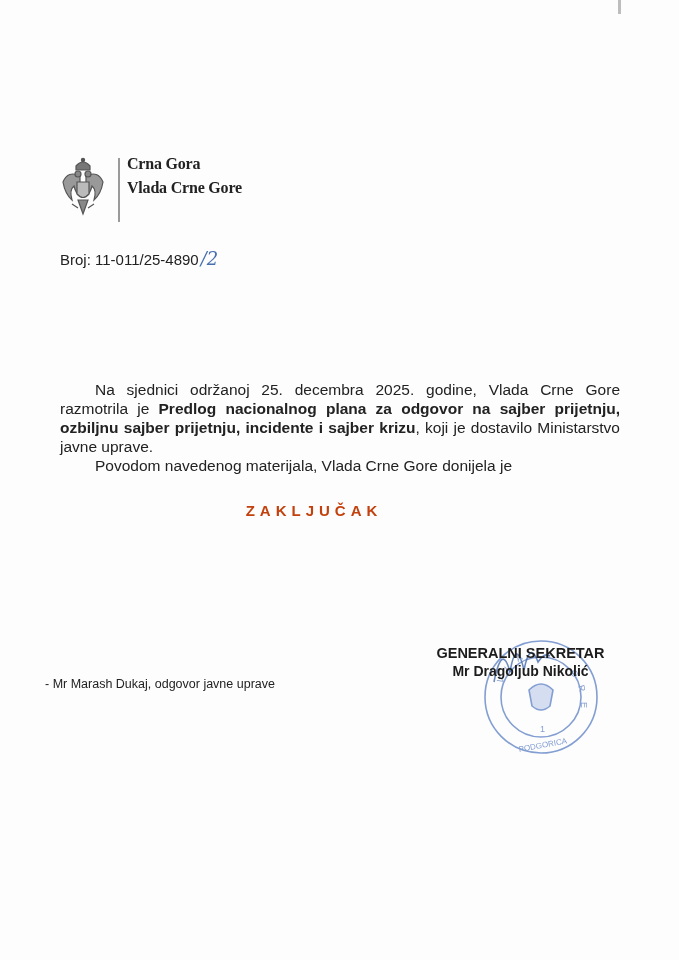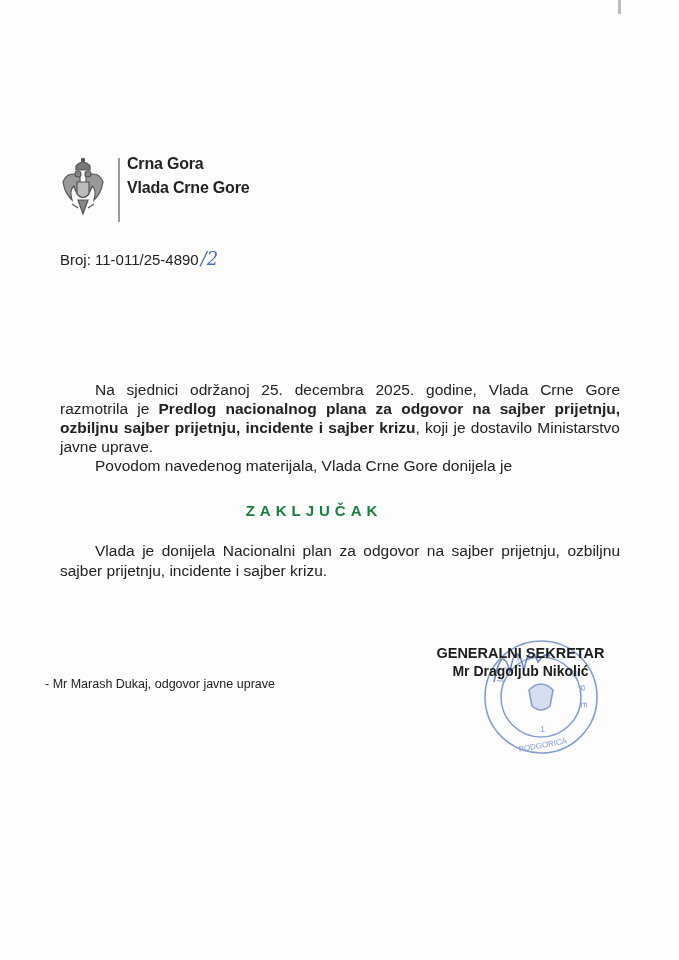--- a/index.html
+++ b/index.html
@@ -48,20 +48,21 @@
       position: absolute;
       left: 67px; top: 0;
       white-space: nowrap;
     }
     .header-line {
       font-size: 16px;
       font-weight: bold;
       line-height: 24px;
       color: #222;
       letter-spacing: -0.2px;
+      font-family: Liberation Serif, serif;
     }
     
     .ref {
       position: absolute;
       left: 60px; top: 248px;
       font-size: 15px;
       color: #222;
       white-space: nowrap;
     }
     .ref .hand {
@@ -92,21 +93,21 @@
     .indent { text-indent: 35px; }
     .bold { font-weight: bold; }
     .title {
       position: absolute;
       left: 0; top: 502px;
       width: 628px;
       text-align: center;
       font-size: 15px;
       font-weight: bold;
       letter-spacing: 5px;
-      color: #15803d;
+      color: #c2410c;
     }
     .decision {
       position: absolute;
       left: 60px; top: 541px;
       width: 560px;
       font-size: 15.5px;
       line-height: 20px;
       color: #222;
       text-align: justify;
     }
@@ -195,23 +196,20 @@
   </div>
 
 
   <div class="body-text">
     <p class="para indent"><span>Na sjednici održanoj 25. decembra 2025. godine, Vlada Crne Gore razmotrila je </span><span class="bold">Predlog nacionalnog plana za odgovor na sajber prijetnju, ozbiljnu sajber prijetnju, incidente i sajber krizu</span><span>, koji je dostavilo Ministarstvo javne uprave.</span></p>
     <p class="para indent">Povodom navedenog materijala, Vlada Crne Gore donijela je</p>
   </div>
 
   <div class="title">ZAKLJUČAK</div>
 
-  <div class="decision">
-    <p class="para indent">Vlada je donijela Nacionalni plan za odgovor na sajber prijetnju, ozbiljnu sajber prijetnju, incidente i sajber krizu.</p>
-  </div>
 
   <svg class="stamp" viewBox="0 0 118 118">
     <g fill="none" stroke="#5b7fc4" stroke-width="1.6">
       <circle cx="59" cy="59" r="56"></circle>
       <circle cx="59" cy="59" r="40"></circle>
       <path d="M47 52 Q59 40 71 52 L68 68 Q59 76 50 68 Z" fill="#c8d4ee"></path>
     </g>
     <g fill="#5b7fc4" font-family="Liberation Sans, sans-serif" font-size="9">
       <text x="20" y="46" transform="rotate(-60 20 46)">V</text>
       <text x="26" y="34" transform="rotate(-45 26 34)">L</text>

